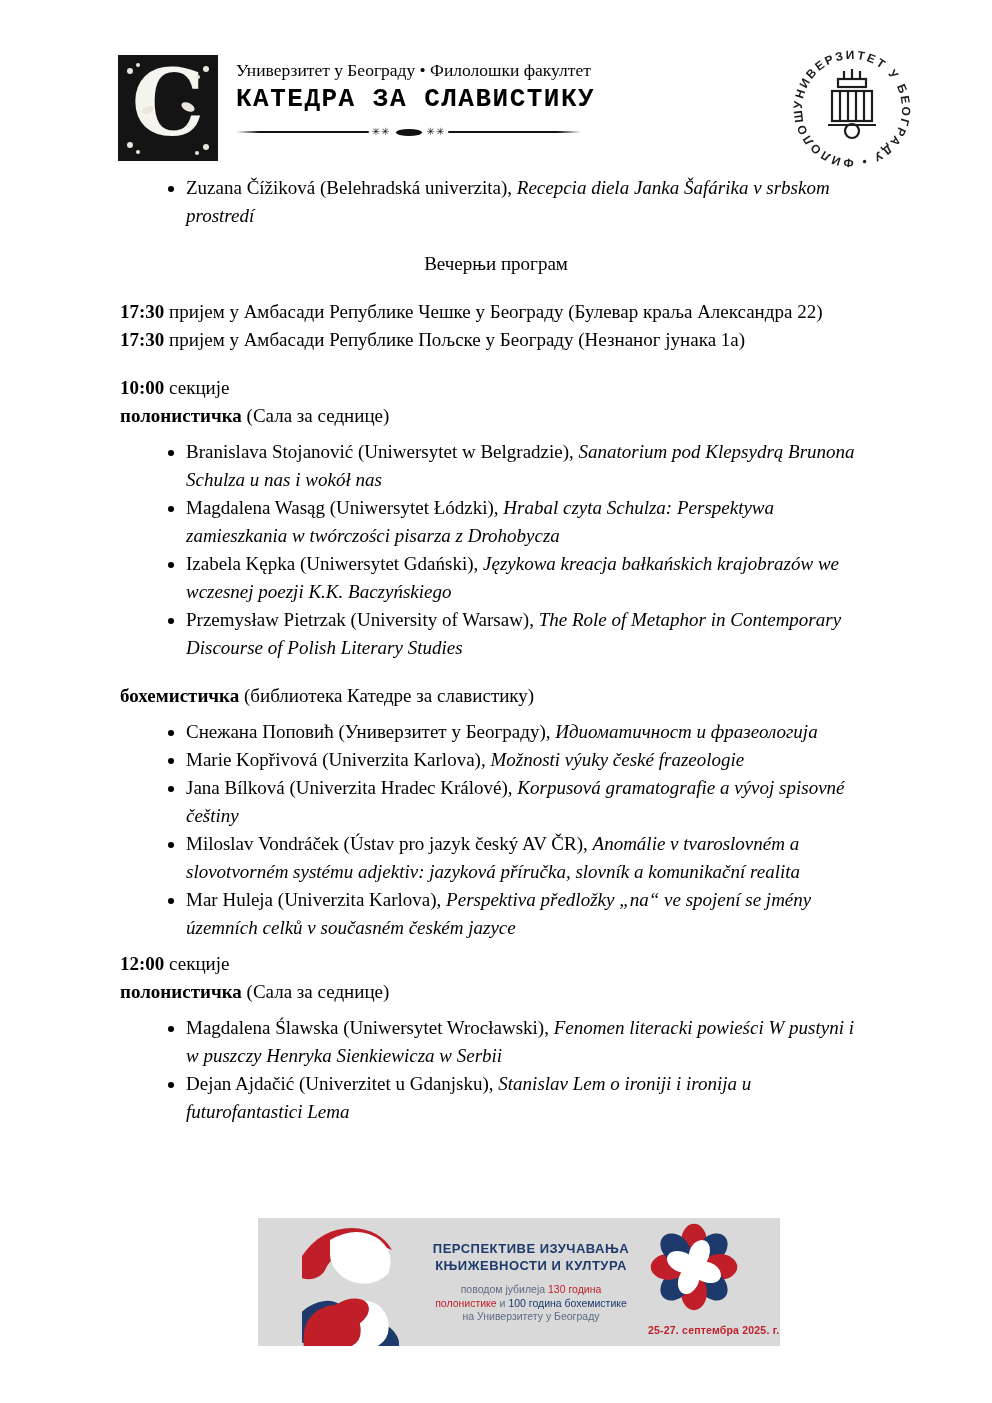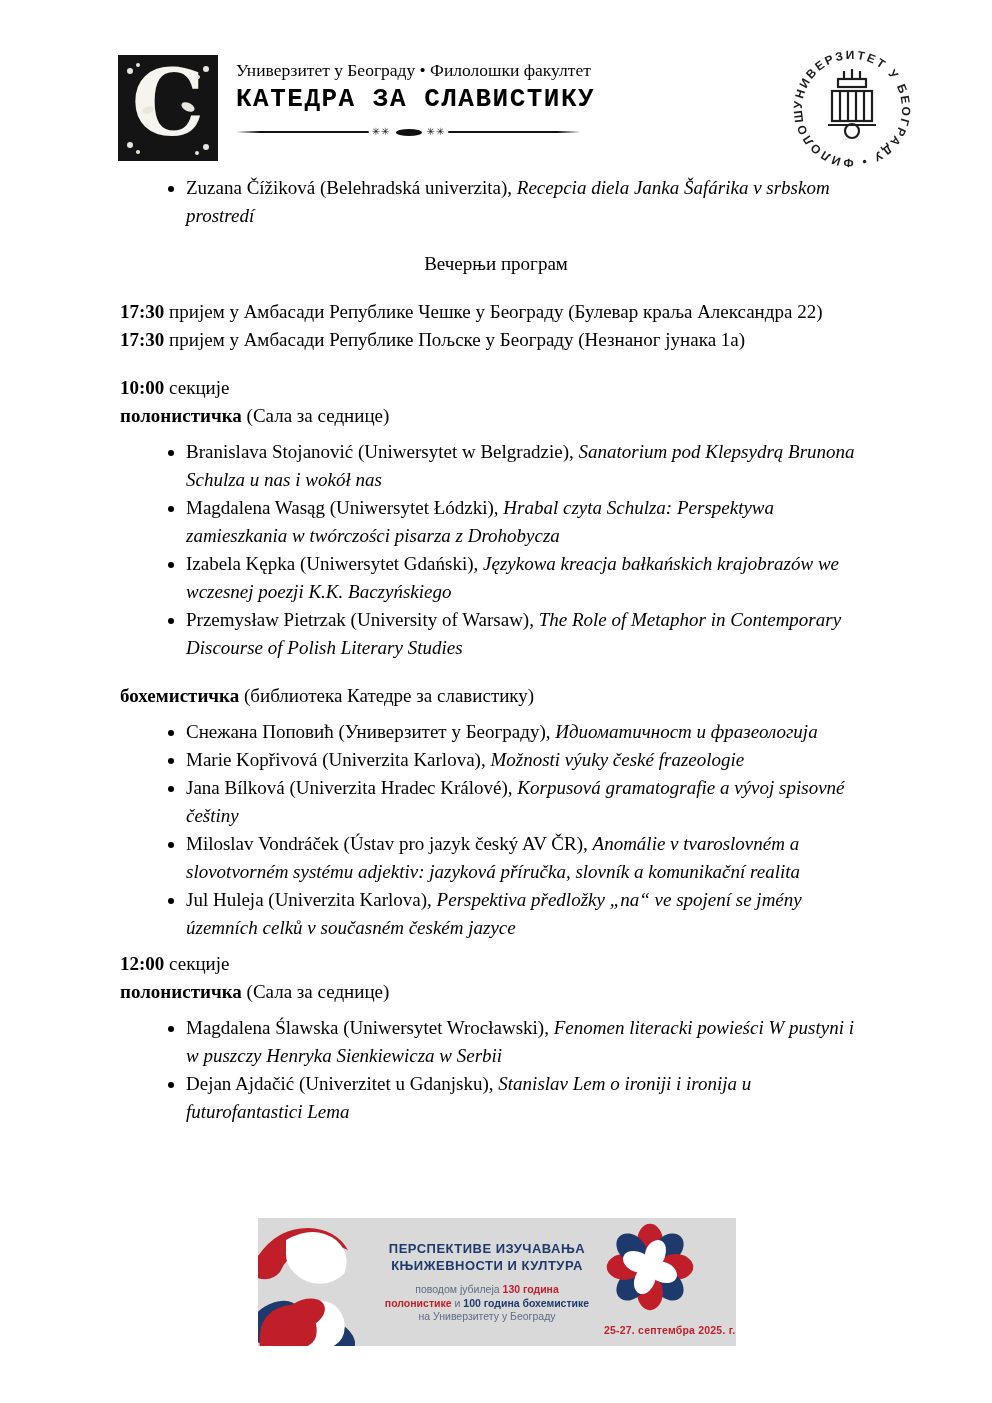--- a/index.html
+++ b/index.html
@@ -40,28 +40,29 @@
   .mt20 { margin-top:20px; }
   .time { font-weight:bold; }
   .section-head { text-align:left;font-family:Liberation Serif, serif; }
   .section-head .name { font-weight:bold; }
 
   
   .banner {
     position:absolute; top:1218px; left:258px; width:478px; height:128px;
     background:#d9d9d9; overflow:hidden;
     font-family:"Liberation Sans", sans-serif;
+    padding-left:44px;
   }
   .banner-inner { display:flex; height:100%; }
   .banner-left { width:112px; position:relative; flex:0 0 auto; }
   .banner-left svg { position:absolute; inset:0; }
   .banner-center { flex:1; display:flex; flex-direction:column; justify-content:center; text-align:center; padding:0 4px; }
   .banner-title { font-weight:bold; font-size:13px; line-height:17px; letter-spacing:.5px; }
   .banner-jubilee { margin-top:9px; font-size:10.5px; line-height:13.5px; color:#5e6c86; }
-  .banner-jubilee .red, .jred { font-weight:bold; }
+  .banner-jubilee .red, .jred { font-weight:normal; }
   .banner-right { width:132px; flex:0 0 auto; display:flex; flex-direction:column; align-items:flex-start; justify-content:center; }
   .banner-date { font-weight:bold; font-size:10.5px; margin-top:3px; letter-spacing:.2px; }
 </style>
 </head>
 <body>
 
 <div class="page">
 
   <div class="header">
     <div class="header-left">
@@ -155,21 +156,21 @@
 
     <div class="section-head mt20">
       <span class="name">бохемистичка</span>
       <span>(библиотека Катедре за славистику)</span>
     </div>
     <ul class="bullets">
       <li><span>Снежана Поповић (Универзитет у Београду), </span><span class="em">Идиоматичност и фразеологија</span></li>
       <li><span>Marie Kopřivová (Univerzita Karlova), </span><span class="em">Možnosti výuky české frazeologie</span></li>
       <li><span>Jana Bílková (Univerzita Hradec Králové), </span><span class="em">Korpusová gramatografie a vývoj spisovné češtiny</span></li>
       <li><span>Miloslav Vondráček (Ústav pro jazyk český AV ČR), </span><span class="em">Anomálie v tvaroslovném a slovotvorném systému adjektiv: jazyková příručka, slovník a komunikační realita</span></li>
-      <li><span>Jul Huleja (Univerzita Karlova), </span><span class="em">Perspektiva předložky „na“ ve spojení se jmény územních celků v současném českém jazyce</span></li>
+      <li><span>Mar Huleja (Univerzita Karlova), </span><span class="em">Perspektiva předložky „na“ ve spojení se jmény územních celků v současném českém jazyce</span></li>
     </ul>
 
     <div>
       <span class="time">12:00</span>
       <span>секције</span>
     </div>
 
     <div class="section-head">
       <span class="name">полонистичка</span>
       <span>(Сала за седнице)</span>

